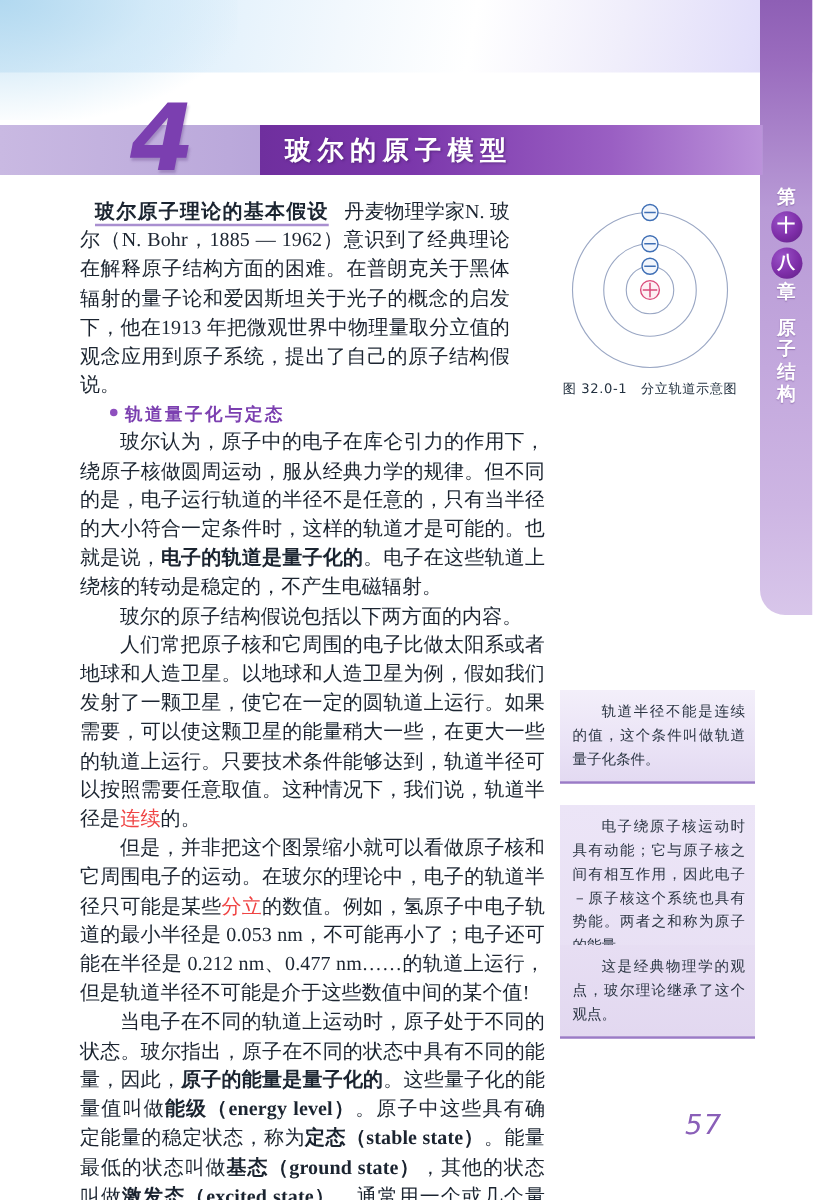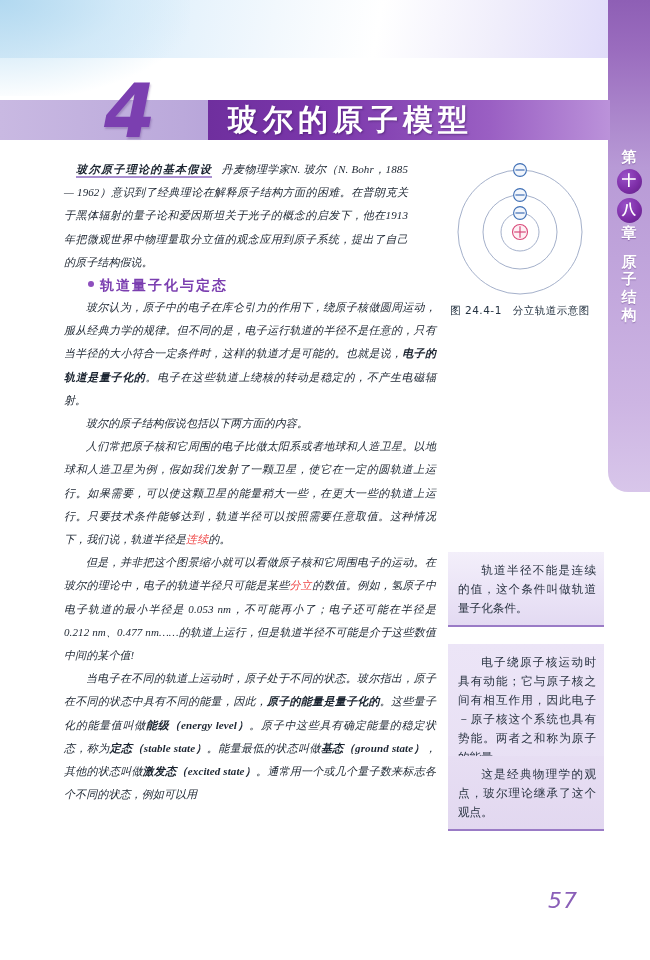--- a/index.html
+++ b/index.html
@@ -89,21 +89,21 @@
   .header-bar-dark {
     position: absolute;
     left: 208px; top: 0;
     width: 402px; height: 40px;
     background: linear-gradient(90deg, #6f2f9e 0%, #7b37ab 30%, #9a5fc3 70%, #bb92da 100%);
   }
   .header-title {
     position: absolute;
     left: 228px; top: 4px;
     font-family: "DejaVu Sans", sans-serif;
-    font-size: 30px;
+    font-size: 21px;
     font-weight: 700;
     letter-spacing: 5px;
     color: #ffffff;
     text-shadow: 1px 1px 2px rgba(60,20,95,.55);
     line-height: 32px;
   }
   .chapter-number {
     position: absolute;
     left: 104px; top: 74px;
     font-family: "DejaVu Sans", sans-serif;
@@ -115,28 +115,27 @@
     text-shadow: 1px 2px 2px rgba(80,40,120,.28);
   }
 
   
   .content {
     position: absolute;
     left: 64px; top: 158px;
     width: 372px;
   }
   .para {
-    font-size: 11px;
+    font-size: 16px;
     line-height: 23.2px;
     color: #1b2430;
     text-align: justify;
     text-justify: inter-ideograph;
     margin: 0 0 0 0;
     letter-spacing: .1px;
-    font-style: italic;
   }
   .para.indent { text-indent: 2em; }
   .para b { font-weight: 700; }
   .para .en { font-family: "Liberation Serif", serif; }
   .purple { color: #ef4444; }
   .lead-title {
     font-weight: 700;
     border-bottom: 2px solid #a98fd0;
     padding-bottom: 1px;
     letter-spacing: 1px;
@@ -248,21 +247,21 @@
 
     <circle cx="80" cy="10" r="6.4" fill="#f2f6fc" stroke="#3f6fb5" stroke-width="1.1"></circle>
     <line x1="75.4" y1="10" x2="84.6" y2="10" stroke="#3f6fb5" stroke-width="1.2"></line>
 
     <circle cx="80" cy="35" r="6.4" fill="#f2f6fc" stroke="#3f6fb5" stroke-width="1.1"></circle>
     <line x1="75.4" y1="35" x2="84.6" y2="35" stroke="#3f6fb5" stroke-width="1.2"></line>
 
     <circle cx="80" cy="53" r="6.4" fill="#f2f6fc" stroke="#3f6fb5" stroke-width="1.1"></circle>
     <line x1="75.4" y1="53" x2="84.6" y2="53" stroke="#3f6fb5" stroke-width="1.2"></line>
   </svg>
-  <div class="fig-caption">图 24.4-1　分立轨道示意图</div>
+  <div class="fig-caption">图 32.0-1　分立轨道示意图</div>
 </div>
 
 <div class="content">
 
   <p class="para wrap-narrow">
     <span style="display:inline-block;width:12px"></span><span class="lead-title">玻尔原子理论的基本假设</span><span>&nbsp;&nbsp;&nbsp;</span><span>丹麦物理学家N. 玻尔（N. Bohr，1885 — 1962）意识到了经典理论在解释原子结构方面的困难。在普朗克关于黑体辐射的量子论和爱因斯坦关于光子的概念的启发下，他在1913 年把微观世界中物理量取分立值的观念应用到原子系统，提出了自己的原子结构假说。</span>
   </p>
 
 
   <div class="sub-head">

